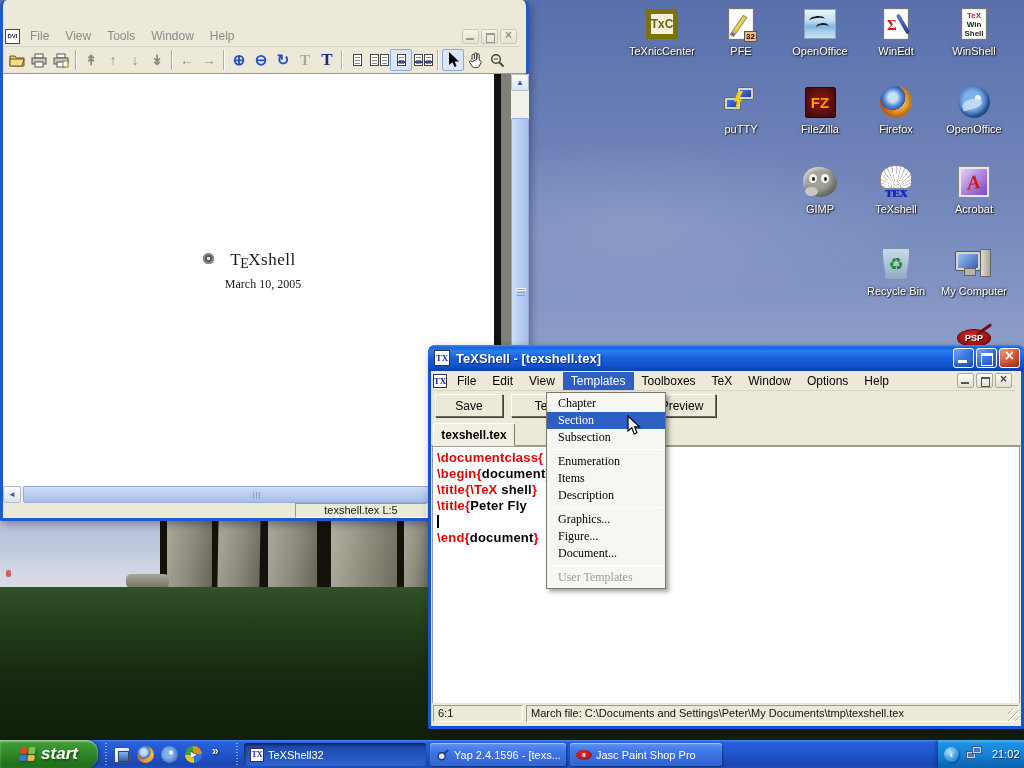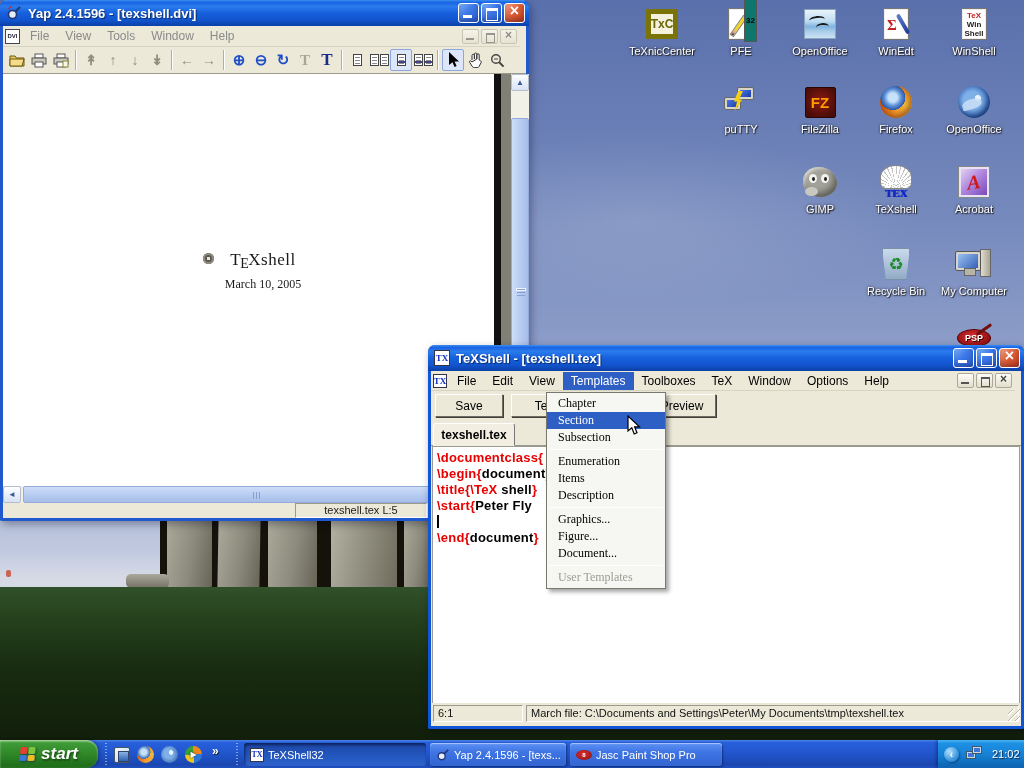--- a/index.html
+++ b/index.html
@@ -31,22 +31,22 @@
 
   
   .dicon{position:absolute;width:72px;text-align:center;cursor:default;}
   .dicon .art{height:36px;display:flex;align-items:center;justify-content:center;}
   .dicon .lbl{margin-top:3px;font-size:11px;color:#fff;text-shadow:1px 1px 1px #222,0 0 3px #223;line-height:12px;}
   .dk-txc{width:32px;height:30px;background:#F4F2DC;border:5px solid #7A7408;color:#6B6606;
     font:bold 12px "Liberation Sans",sans-serif;display:flex;align-items:center;justify-content:center;}
   .dk-page{width:26px;height:32px;background:#fff;border:1px solid #777;position:relative;
     box-shadow:inset 0 0 0 1px #eee;}
   .dk-pencil{position:absolute;left:7px;top:5px;width:5px;height:24px;background:linear-gradient(180deg,#F4D428 70%,#E8A0A0 85%,#333 100%);transform:rotate(35deg);border:1px solid #886;}
-  .dk-badge{position:absolute;right:-4px;bottom:-3px;background:#0f766e;border:1px solid #555;
-    font:bold 8px "Liberation Sans",sans-serif;padding:16px 1px;color:#000;}
+  .dk-badge{position:absolute;right:-4px;bottom:-3px;background:#fdba74;border:1px solid #555;
+    font:bold 8px "Liberation Sans",sans-serif;padding:0 1px;color:#000;}
   .dk-sigma{position:absolute;left:3px;top:8px;color:#C42020;font:bold 15px "Liberation Serif",serif;}
   .dk-pen{position:absolute;right:3px;top:4px;width:4px;height:22px;background:linear-gradient(180deg,#6080C8,#20389A);transform:rotate(-30deg);border-radius:2px;}
   .dk-ws{display:flex;flex-direction:column;align-items:center;justify-content:center;line-height:8px;}
   .dk-ws .r{color:#C42020;font:bold 8px "Liberation Sans",sans-serif;}
   .dk-ws .k{color:#222;font:bold 8px "Liberation Sans",sans-serif;}
   .dk-oo{width:32px;height:30px;border:1px solid #8AA4BC;position:relative;overflow:hidden;
     background:linear-gradient(180deg,#EAF4FC 0%,#BEDCF2 40%,#7FB4E0 60%,#A8CCE8 75%,#CBE2F4 100%);}
   .dk-oo i{position:absolute;width:16px;height:8px;border-top:2.5px solid #1A1A1A;border-radius:50%;}
   .dk-oo .b1{left:4px;top:6px;transform:rotate(-6deg);}
   .dk-oo .b2{left:11px;top:13px;width:13px;transform:rotate(-4deg);}
@@ -407,31 +407,20 @@
       <div class="art">
         <div class="dk-psp">
           <span>PSP</span>
           <i></i>
         </div>
       </div>
     </div>
   </div>
 
 <div class="win" id="yap">
-  <div class="titlebar">
-    <svg class="appicon16" viewBox="0 0 16 16">
-      <circle cx="6.5" cy="9.5" r="4" fill="#E8ECF8" stroke="#203878" stroke-width="1.6"></circle>
-      <line x1="9.5" y1="6.5" x2="14" y2="2" stroke="#203878" stroke-width="2"></line>
-      <path d="M2 3 l2 1 M4 1 l1 2" stroke="#C42020" stroke-width="1"></path>
-    </svg>
-    <span class="ttl">Yap 2.4.1596 - [texshell.dvi]</span>
-    <div class="tbtn min"></div>
-    <div class="tbtn max"></div>
-    <div class="tbtn close"></div>
-  </div>
   <div class="menubar dim">
     <span class="ic-dvi appicon16">DVI</span>
     <span id="yap-menus" style="display:flex;">
         <span class="mi">File</span>
         <span class="mi">View</span>
         <span class="mi">Tools</span>
         <span class="mi">Window</span>
         <span class="mi">Help</span>
       </span>
     <span class="mdi-btns">
@@ -568,21 +557,21 @@
       <div class="push" style="left: 80px; width: 68px;">TeX</div>
       <div class="push" style="left: 217px; width: 68px;">Preview</div>
     </div>
   <div class="tabrow">
     <div class="tab">texshell.tex</div>
   </div>
   <div class="editor" id="tex-editor">
       <div class="ed-line"><span class="cmd">\documentclass{</span></div>
       <div class="ed-line"><span class="cmd">\begin{</span><span class="txt">document</span><span class="cmd">}</span></div>
       <div class="ed-line"><span class="cmd">\title{\TeX</span><span class="txt"> shell</span><span class="cmd">}</span></div>
-      <div class="ed-line"><span class="cmd">\start{</span><span class="txt">Peter Fly</span></div>
+      <div class="ed-line"><span class="cmd">\title{</span><span class="txt">Peter Fly</span></div>
       <div class="ed-line"><span class="caret"></span></div>
       <div class="ed-line"><span class="cmd">\end{</span><span class="txt">document</span><span class="cmd">}</span></div>
     </div>
   <div class="statusbar2">
     <div class="scell" style="left:2px;width:90px;">6:1</div>
     <div class="scell" style="left:95px;right:2px;">March file: C:\Documents and Settings\Peter\My Documents\tmp\texshell.tex</div>
     <div class="grip"></div>
   </div>
   <div class="dropdown" id="tex-dropdown">
       <div class="dd-item">Chapter</div>

